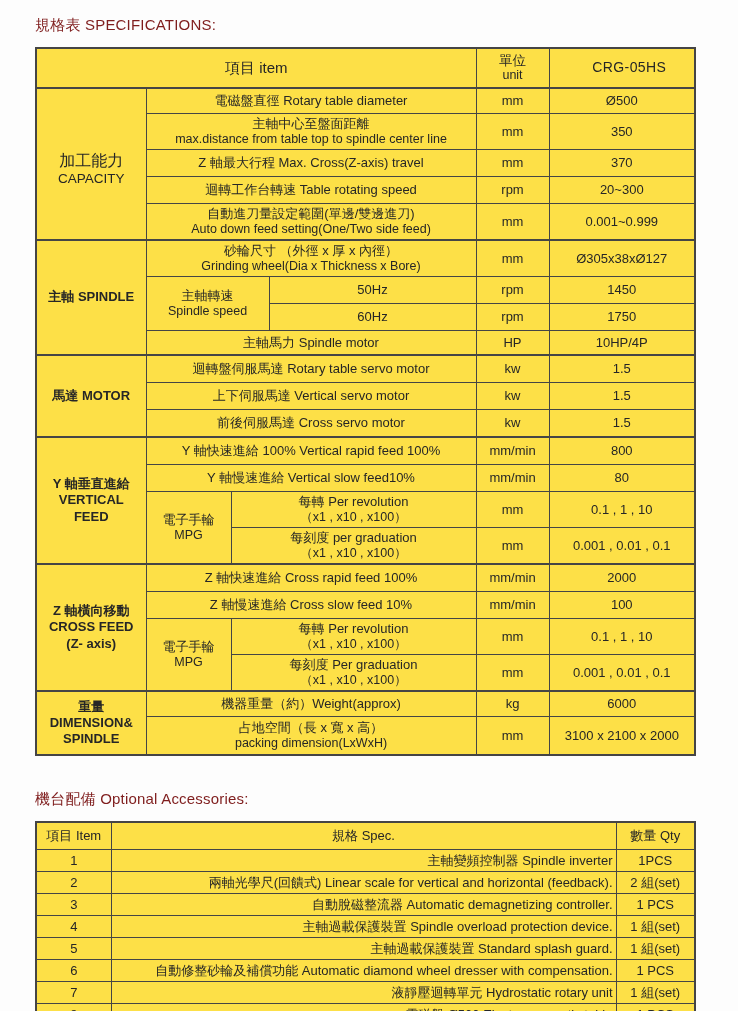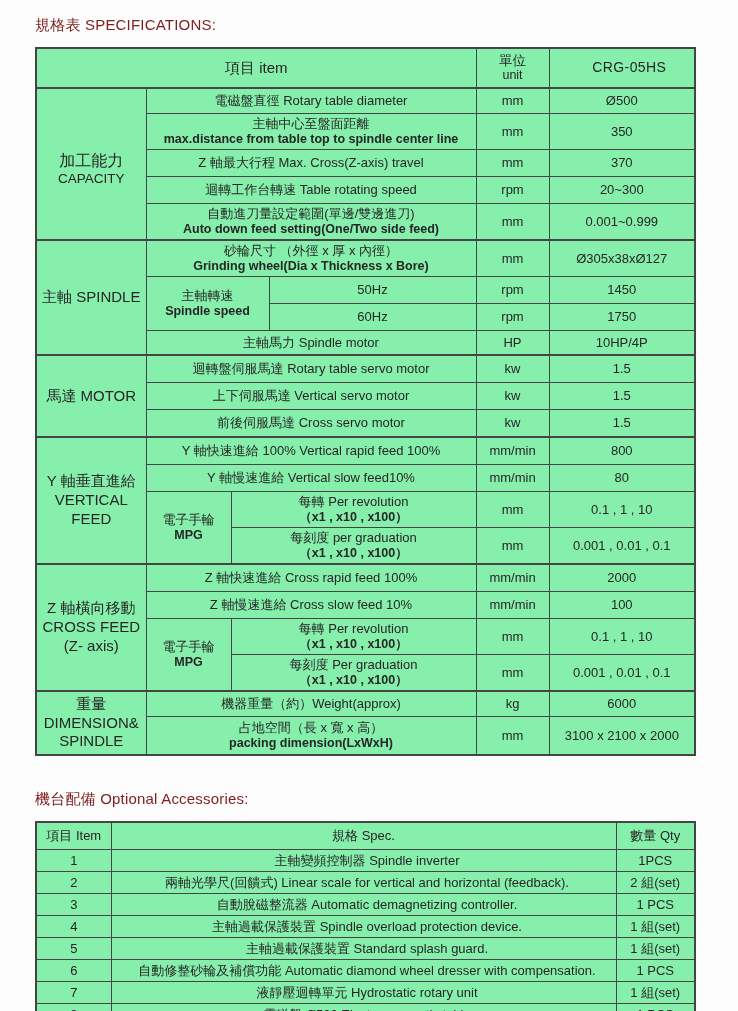--- a/index.html
+++ b/index.html
@@ -17,21 +17,21 @@
     color:#7f1d1d;
     margin:0 0 12px 0;
     letter-spacing:.2px;
   }
   .doc-title.second { margin-top:34px; margin-bottom:12px; }
 
   table {
     border-collapse:collapse;
     table-layout:fixed;
     width:659px;
-    background:#86efac;
+    background:#fde047;
   }
   table, td, th { border:1px solid #454545; }
   table { border-width:2px; }
   td {
     text-align:center;
     vertical-align:middle;
     padding:1px 3px;
     font-size:13px;
     line-height:1.22;
     overflow:hidden;
@@ -45,32 +45,32 @@
   tr.h21 td { height:21px; }
   tr.h33 td { height:33px; }
   tr.h35 td { height:35px; }
 
   .hdr-item { font-size:15px; }
   .hdr-model { font-size:14px; letter-spacing:.4px;padding-left:18px; }
   .unit-l1 { font-size:13.5px; line-height:1.1; }
   .unit-l2 { font-size:12.5px; line-height:1.1; }
 
   .sec-cell div { line-height:1.25; }
-  .sec-l { font-size:15px; }
+  .sec-l { font-size:13px;font-weight:bold; }
   .sec-big { font-size:16px;margin-top:10px; }
   .sec-mid { font-size:13.5px; }
 
   .l1 { font-size:13px; }
-  .l2 { font-size:12.5px;font-weight:bold; }
+  .l2 { font-size:12.5px; }
 
   
   .acc td { font-size:13px; }
   .acc tr.hrow td { height:24px; }
   .acc tr.drow td { height:19px; }
-  .acc .spec-col { text-align:center; padding-left:10px; }
+  .acc .spec-col { text-align:right; padding-left:10px; }
 </style>
 </head>
 <body>
 
 <div class="page">
 
   <div class="doc-title">規格表 SPECIFICATIONS:</div>
 
   <table class="spec">
     <colgroup>

